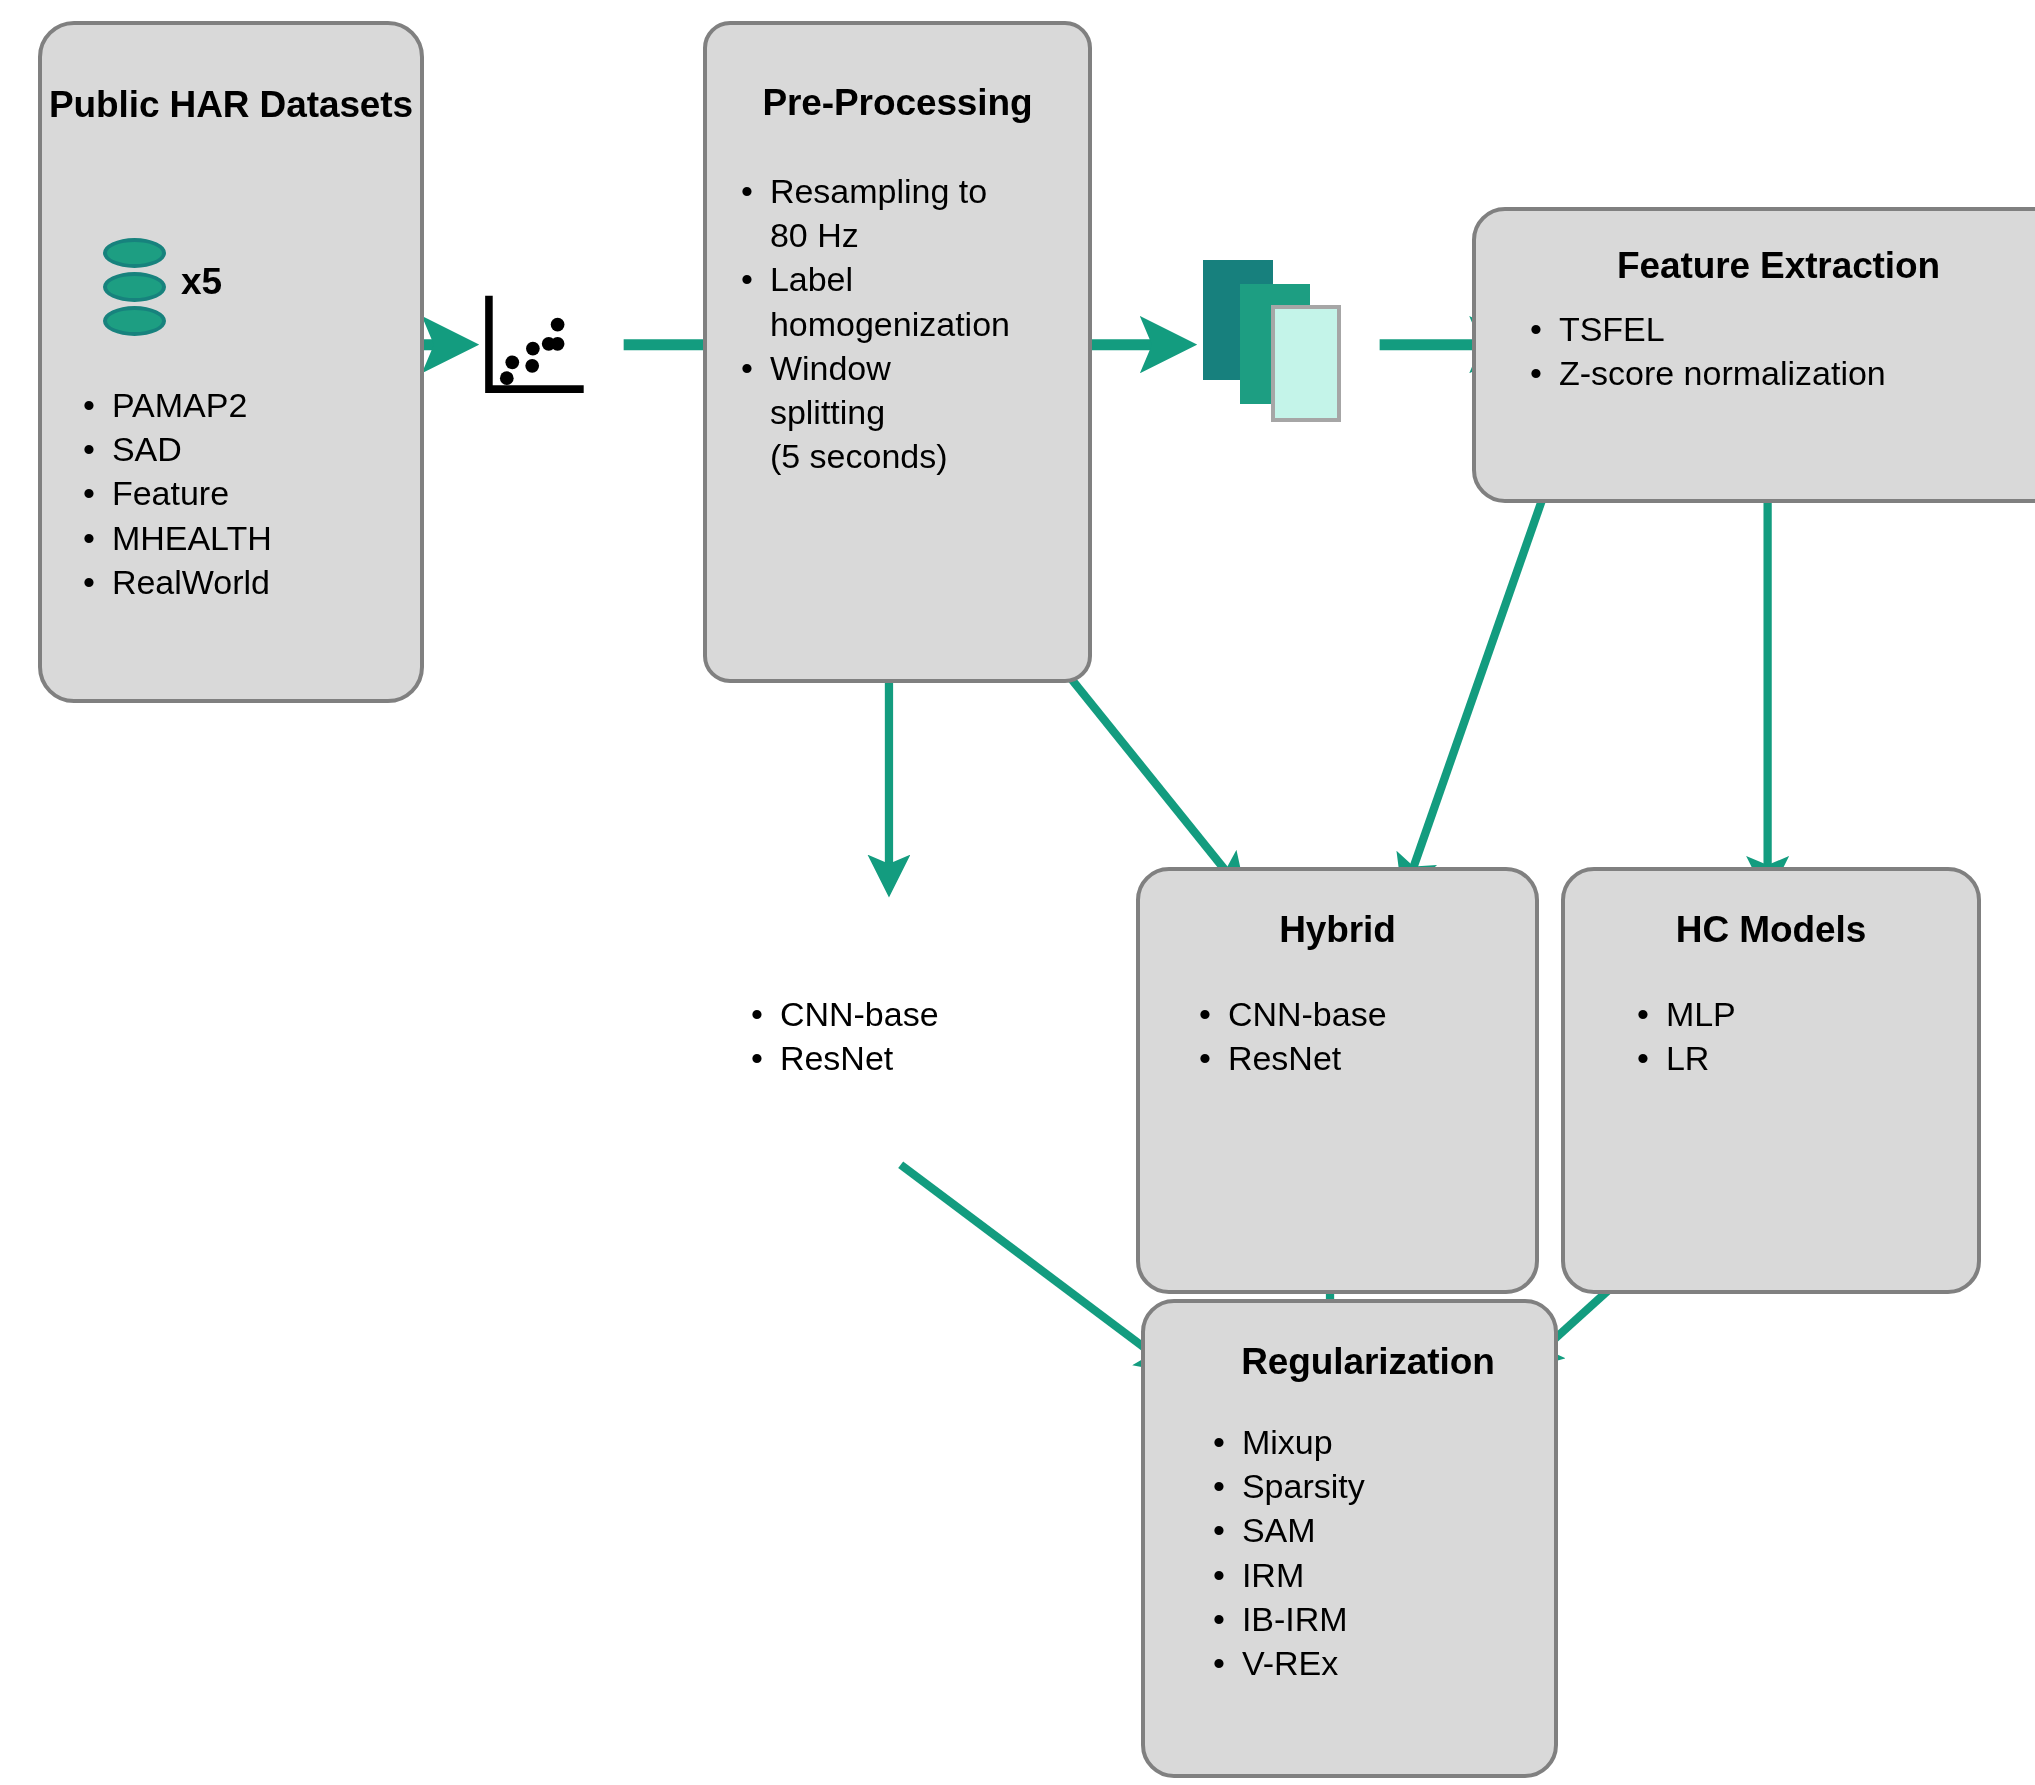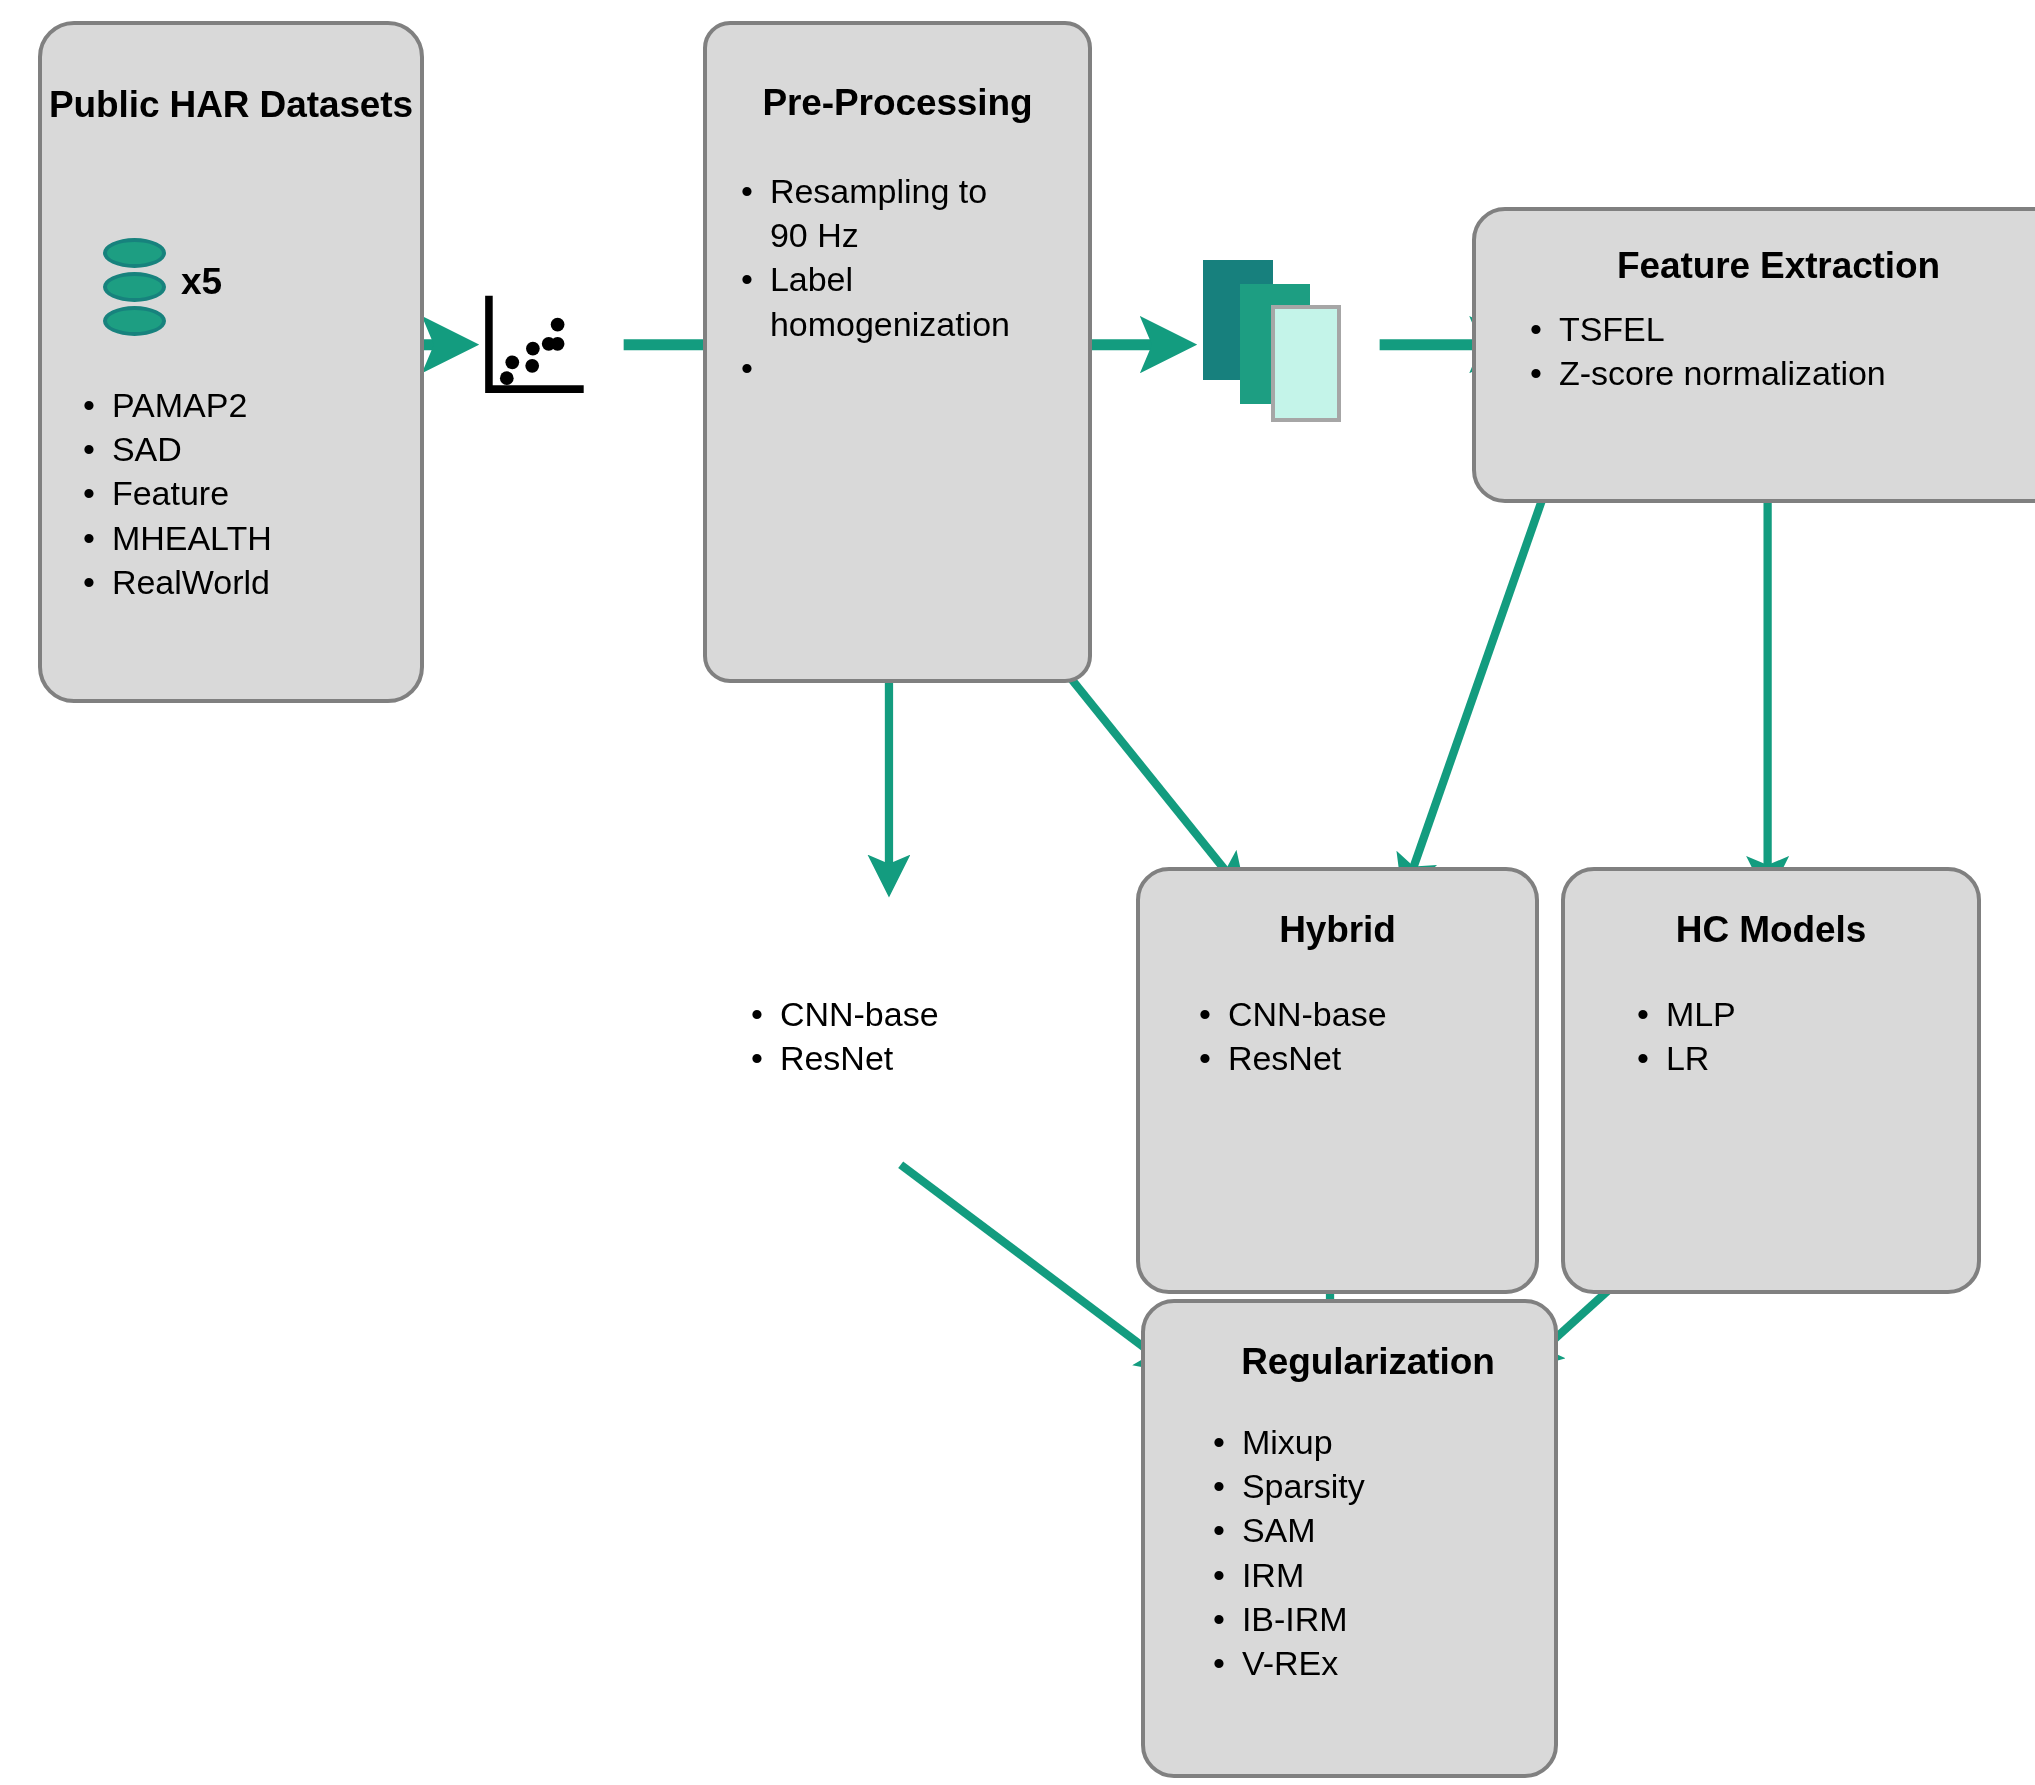--- a/index.html
+++ b/index.html
@@ -190,24 +190,26 @@
       <li class="bullet-row"><span class="bullet-dot">•</span><span>Feature</span></li>
       <li class="bullet-row"><span class="bullet-dot">•</span><span>MHEALTH</span></li>
       <li class="bullet-row"><span class="bullet-dot">•</span><span>RealWorld</span></li>
     </ul>
 
   <div class="node" id="node-preproc">
     <div class="node-title t-lg" style="top:57px;">Pre-Processing</div>
   </div>
   <ul class="bullets b-lg" id="list-preproc" style="left:741px; top:169px; width:331px;">
       <li class="bullet-row"><span class="bullet-dot">•</span><span>Resampling to
-90 Hz</span></li>
+80 Hz</span></li>
       <li class="bullet-row"><span class="bullet-dot">•</span><span>Label
 homogenization</span></li>
-      <li class="bullet-row"><span class="bullet-dot">•</span></li>
+      <li class="bullet-row"><span class="bullet-dot">•</span><span>Window
+splitting
+(5 seconds)</span></li>
     </ul>
 
   <div id="cards-icon">
     <div class="card-back"></div>
     <div class="card-mid"></div>
     <div class="card-front"></div>
   </div>
 
   <div class="node tight" id="node-feature">
     <div class="node-title t-lg" style="top:34px;">Feature Extraction</div>

